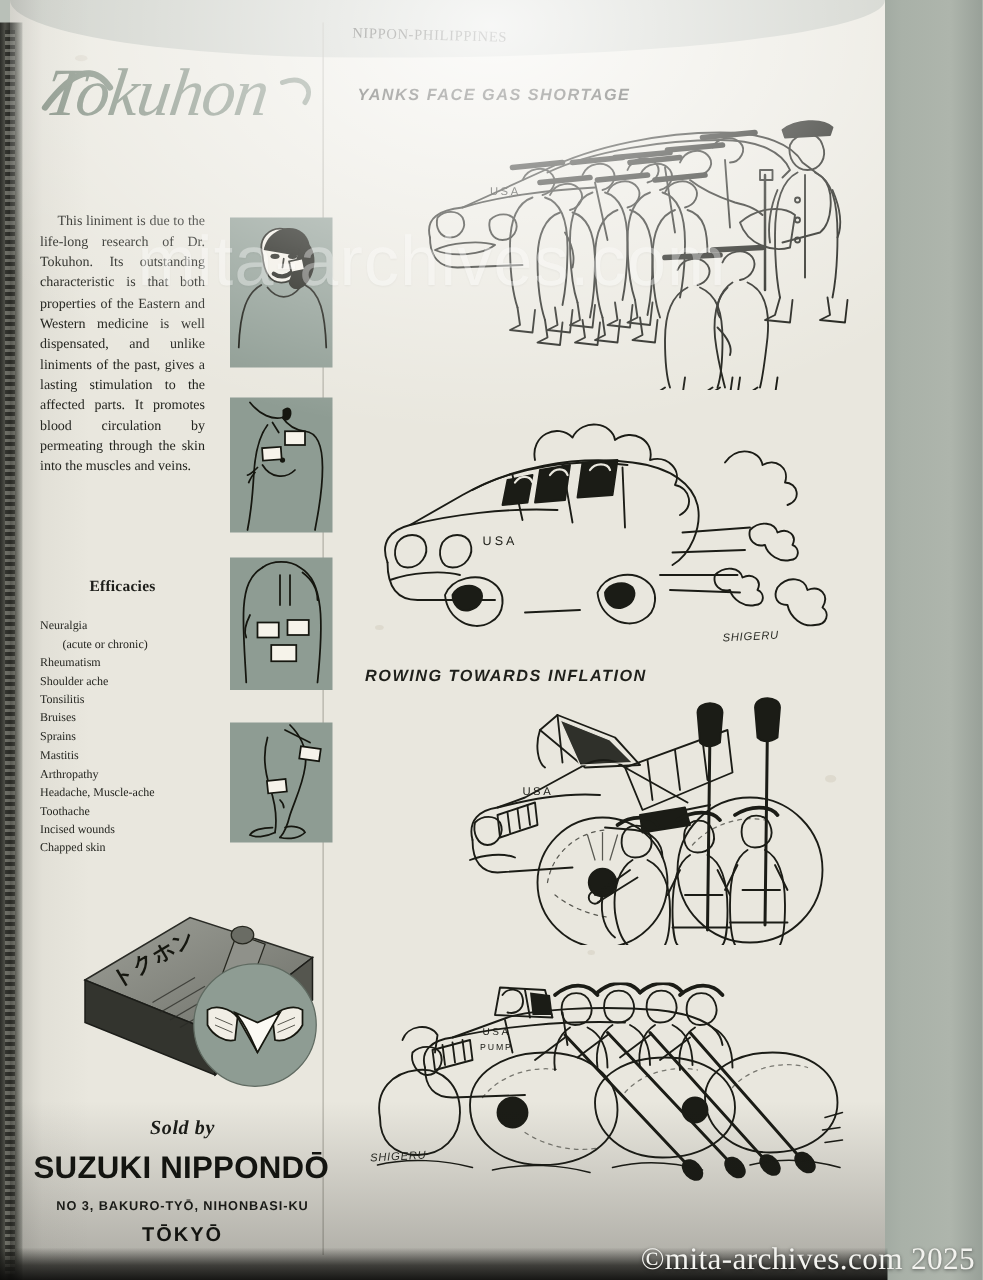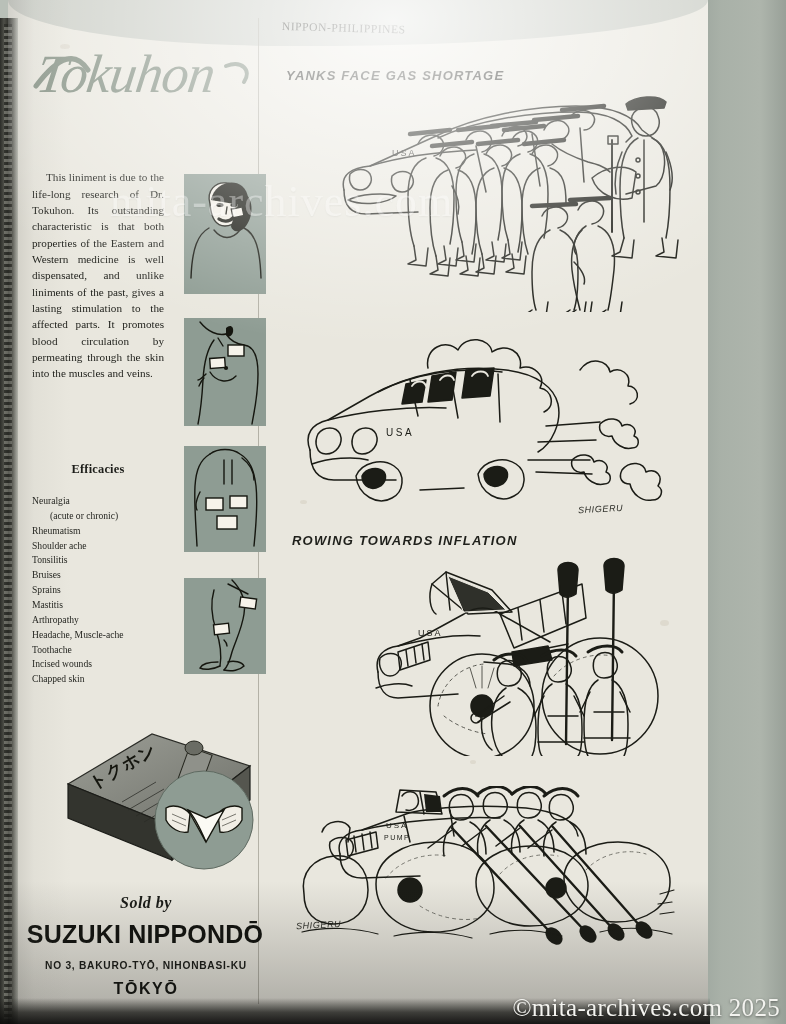--- a/index.html
+++ b/index.html
@@ -101,22 +101,22 @@
   #sig2{left:296px;top:920px;}
 
   .toon{position:absolute;}
   .toon svg{display:block;}
   #toon1{left:326px;top:82px;width:360px;height:230px;}
   #toon2{left:300px;top:330px;width:372px;height:190px;}
   #toon3{left:372px;top:556px;width:300px;height:200px;}
   #toon4{left:300px;top:786px;width:380px;height:160px;}
 
   
-  #wm-center{position:absolute;left:110px;top:176px;font-size:44px;color:#ffffff;
-      opacity:.36;font-family:Liberation Serif, serif;letter-spacing:1px;
+  #wm-center{position:absolute;left:110px;top:176px;font-size:56px;color:#ffffff;
+      opacity:.36;font-family:Liberation Sans, sans-serif;letter-spacing:1px;
       pointer-events:none;white-space:nowrap;text-shadow:0 1px 2px rgba(0,0,0,.12);}
   #wm-corner{position:absolute;right:6px;bottom:2px;font-size:25px;color:#f3f3ef;
       font-family:"Liberation Serif",serif;letter-spacing:.3px;
       text-shadow:0 1px 3px rgba(0,0,0,.5);pointer-events:none;white-space:nowrap;}
 
   
   .spot{position:absolute;border-radius:50%;background:#b6ad96;opacity:.22;pointer-events:none;}
 </style>
 </head>
 <body>

